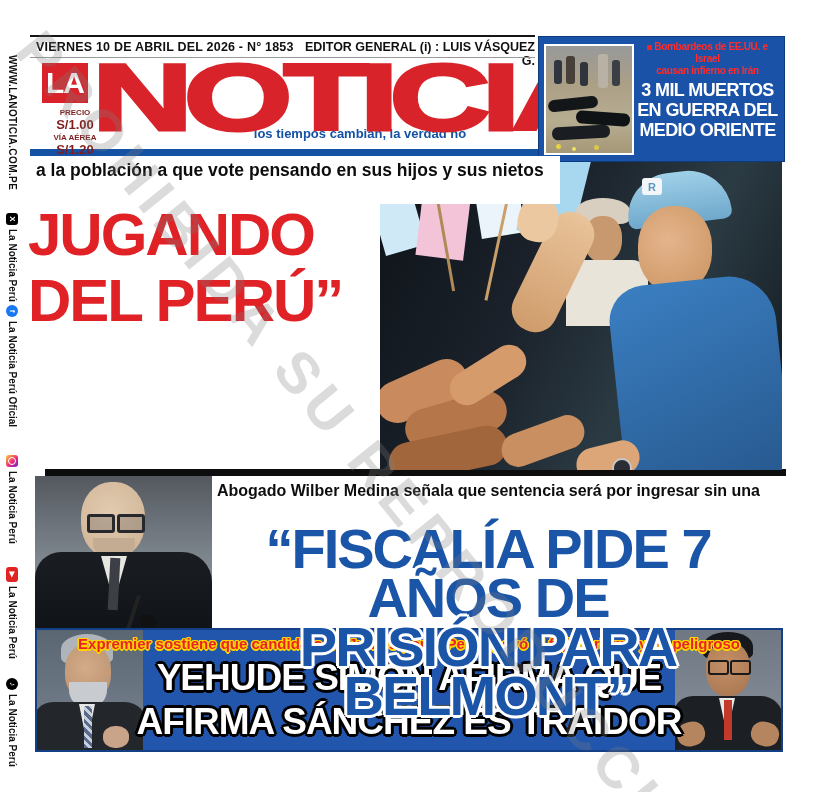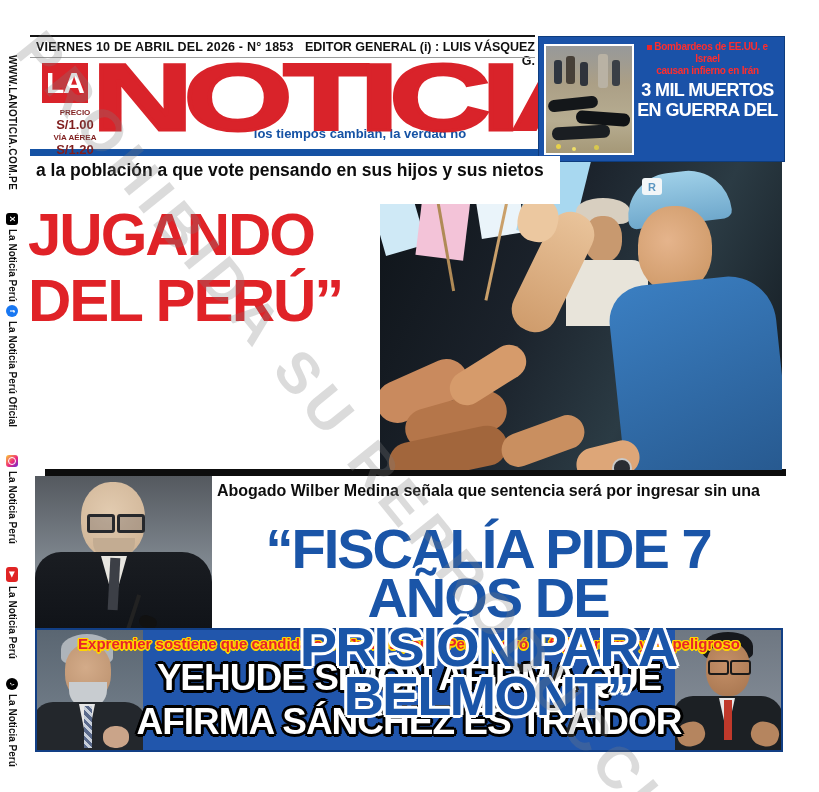--- a/index.html
+++ b/index.html
@@ -165,20 +165,21 @@
       <div class="p" style="left:48px;top:99px;width:5px;height:5px;background:#d8c84e;border-radius:50%;"></div>
     </div>
     <div class="war-text">
       <div class="war-kicker">
         <span class="war-bullet"></span><span>Bombardeos de EE.UU. e Israel</span><br>
         <span>causan infierno en Irán</span>
       </div>
       <div class="war-headline">
         <div>3 MIL MUERTOS</div>
         <div>EN GUERRA DEL</div>
+        <div>MEDIO ORIENTE</div>
       </div>
     </div>
   </div>
 
   <div class="main-photo abs">
 
     <div class="p" style="left:-8px;top:-6px;width:42px;height:96px;background:#cfe9f6;transform:rotate(-16deg);"></div>
     <div class="p" style="left:40px;top:18px;width:48px;height:78px;background:#f3c3d8;transform:rotate(7deg);"></div>
     <div class="p" style="left:96px;top:2px;width:44px;height:72px;background:#eaf4fa;transform:rotate(-9deg);"></div>
     <div class="p" style="left:146px;top:-12px;width:56px;height:88px;background:#a8d8f0;transform:rotate(14deg);"></div>

